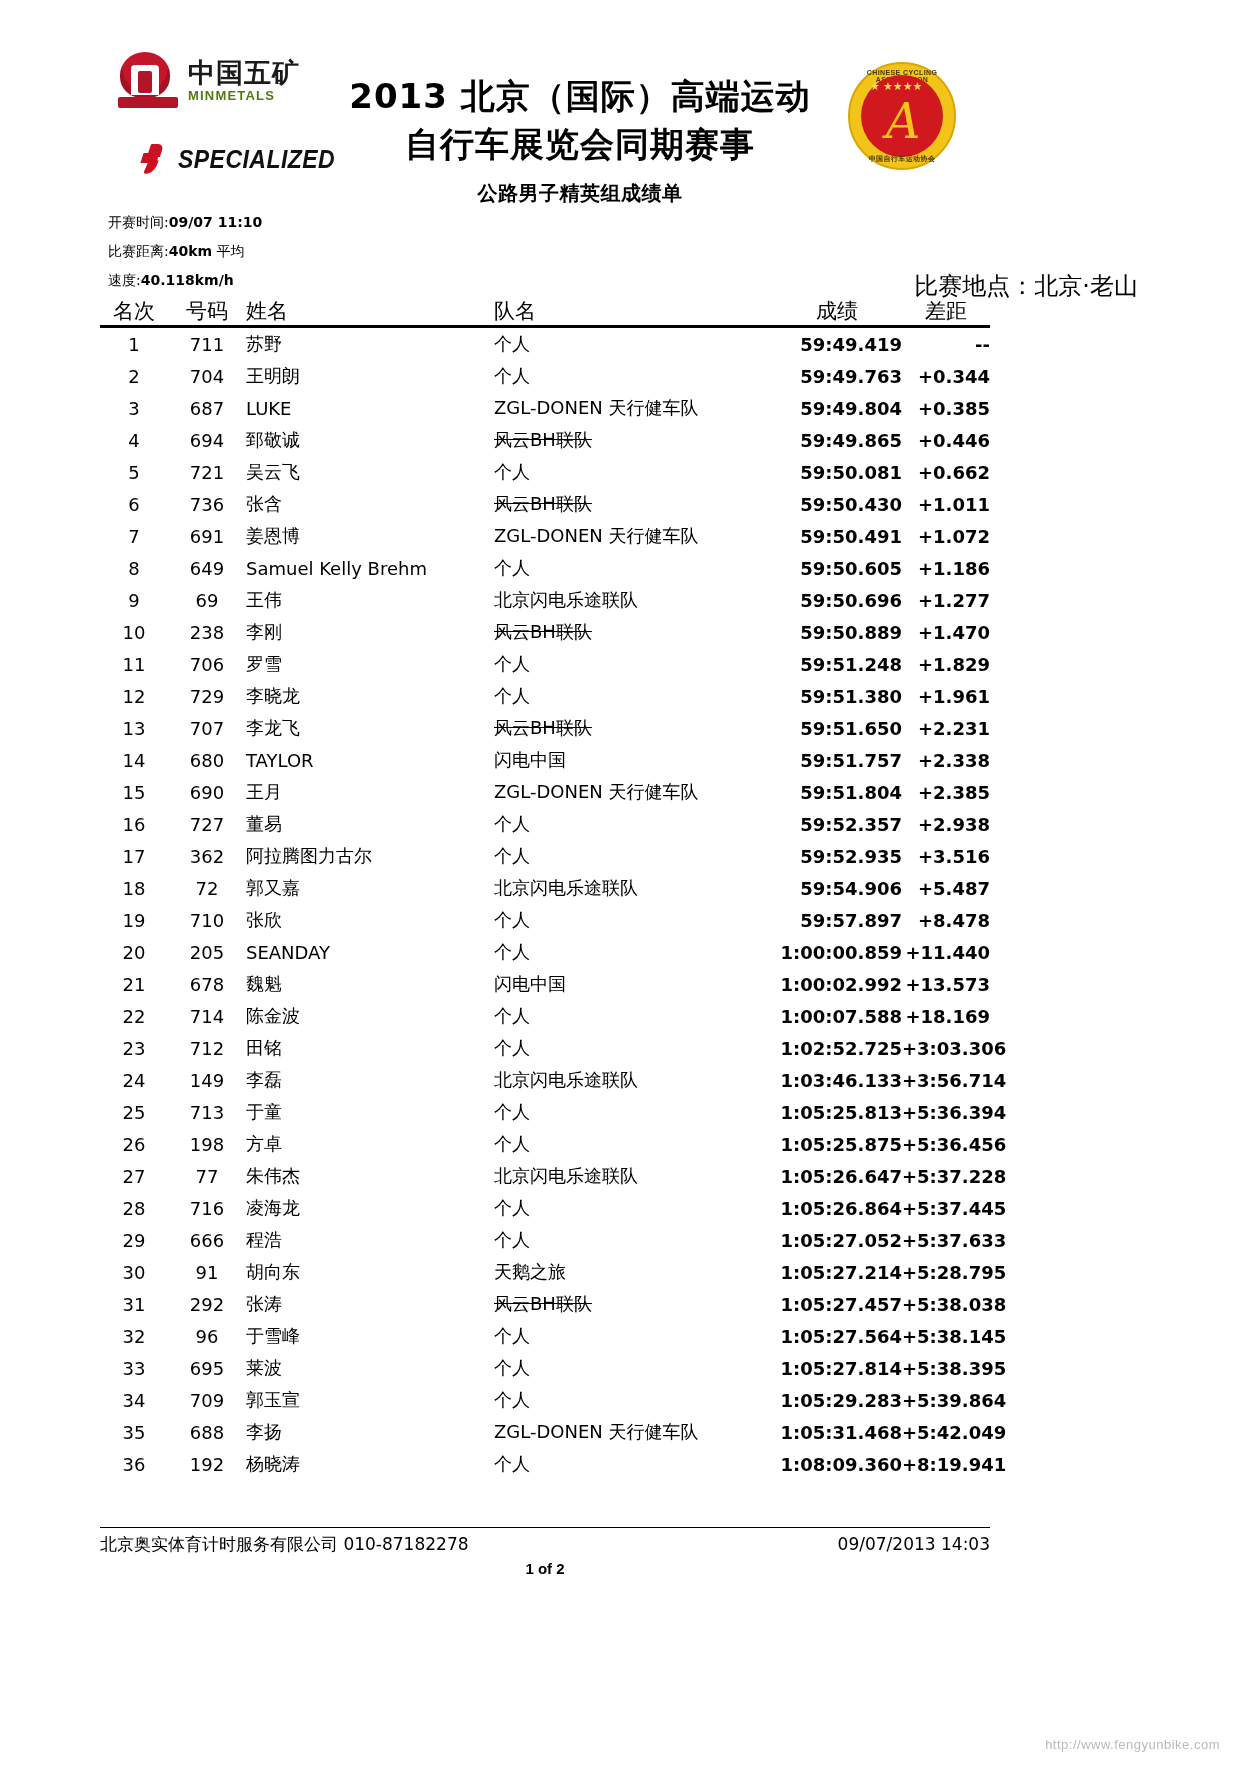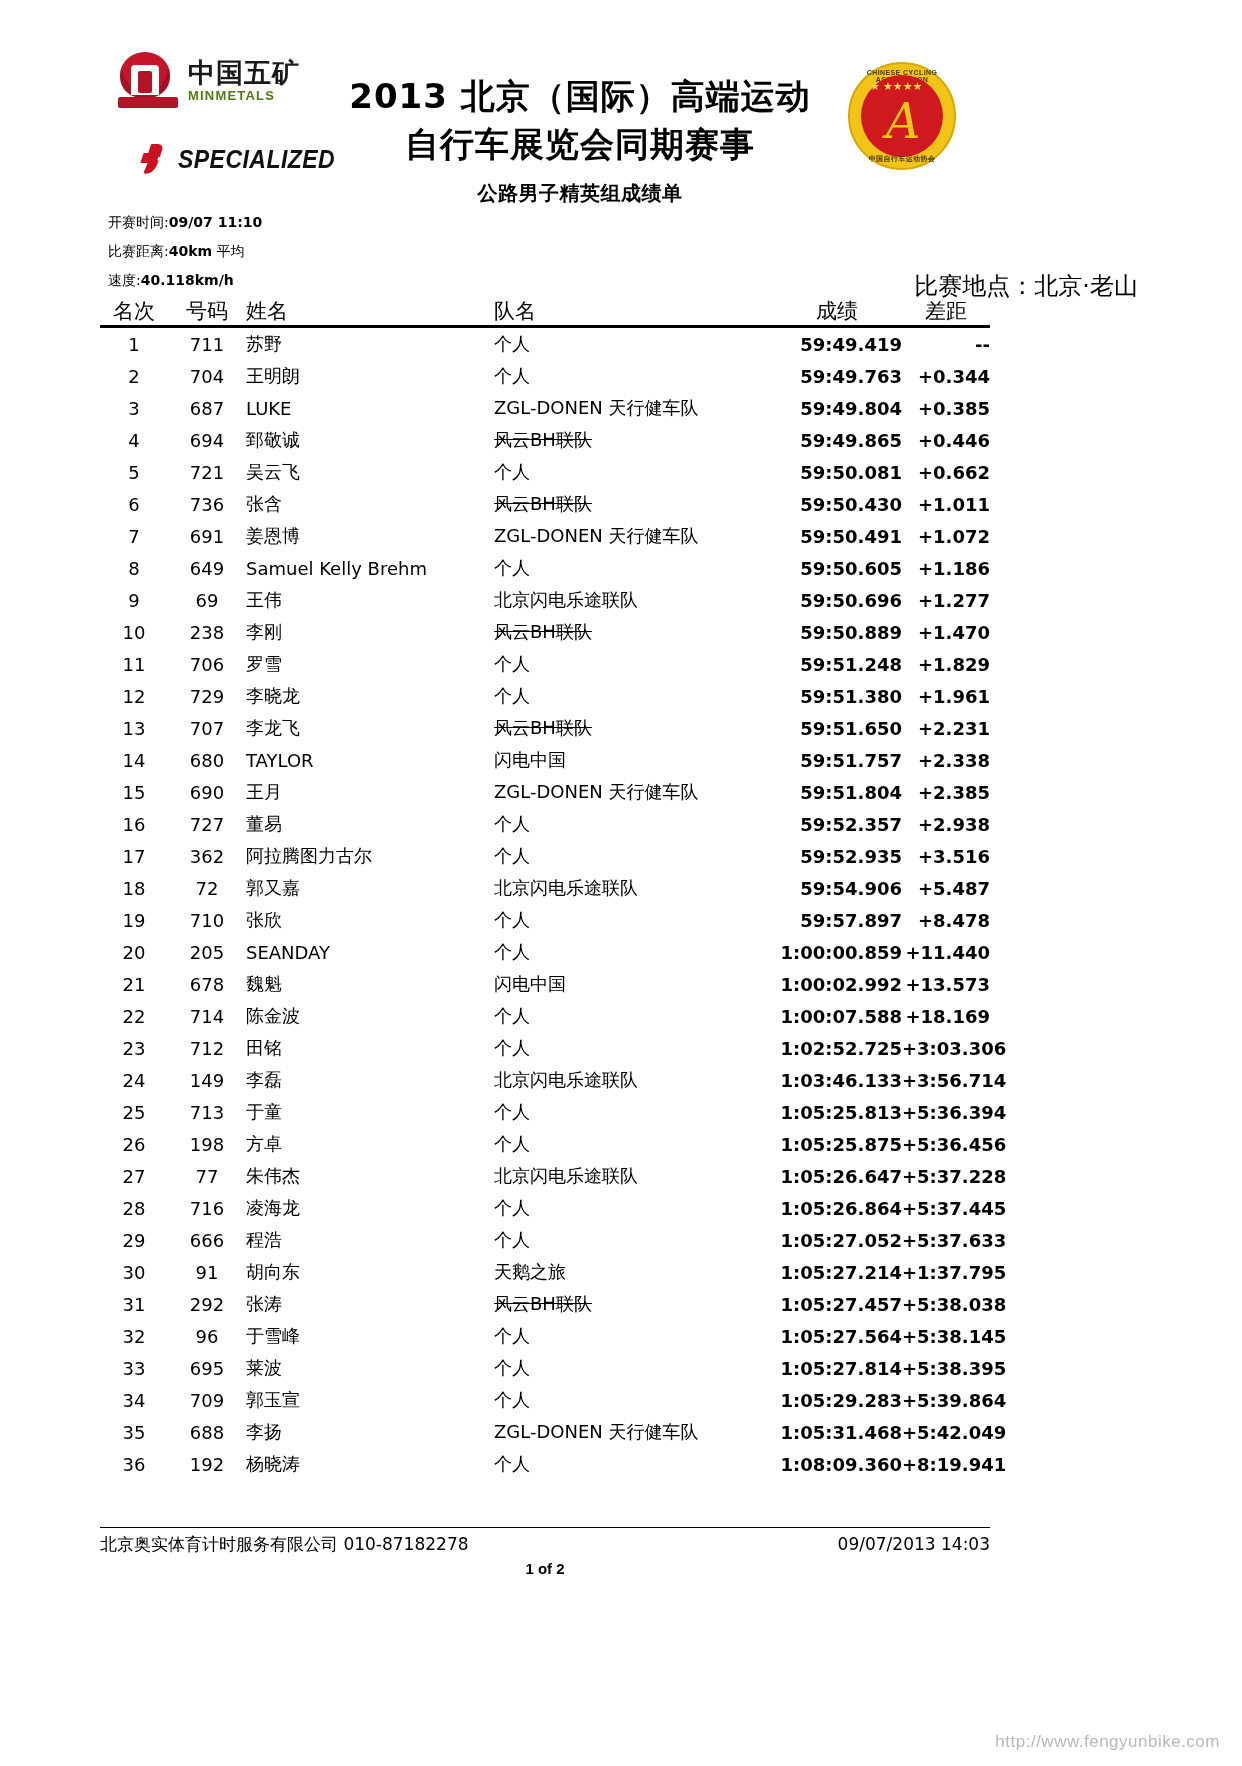--- a/index.html
+++ b/index.html
@@ -313,21 +313,21 @@
     width: 890px;
     text-align: center;
     font-size: 15px;
     font-weight: bold;
     font-family: "Liberation Sans", sans-serif;
   }
   .watermark {
     position: absolute;
     right: 22px;
     bottom: 14px;
-    font-size: 17px;
+    font-size: 13px;
     color: #b9b9b9;
     font-family: "Liberation Sans", sans-serif;
     letter-spacing: 0.5px;
   }
 </style>
 </head>
 <body>
 
 <div class="page">
 
@@ -636,21 +636,21 @@
             <td class="c-team-d">个人</td>
             <td class="c-time-d">1:05:27.052</td>
             <td class="c-gap-d">+5:37.633</td>
           </tr>
           <tr class="data-row rule-group">
             <td class="c-rank-d">30</td>
             <td class="c-bib-d">91</td>
             <td class="c-name-d">胡向东</td>
             <td class="c-team-d">天鹅之旅</td>
             <td class="c-time-d">1:05:27.214</td>
-            <td class="c-gap-d">+1:37.795</td>
+            <td class="c-gap-d">+5:28.795</td>
           </tr>
           <tr class="data-row">
             <td class="c-rank-d">31</td>
             <td class="c-bib-d">292</td>
             <td class="c-name-d">张涛</td>
             <td class="c-team-d"><span class="strike">风云BH联队</span></td>
             <td class="c-time-d">1:05:27.457</td>
             <td class="c-gap-d">+5:38.038</td>
           </tr>
           <tr class="data-row">

